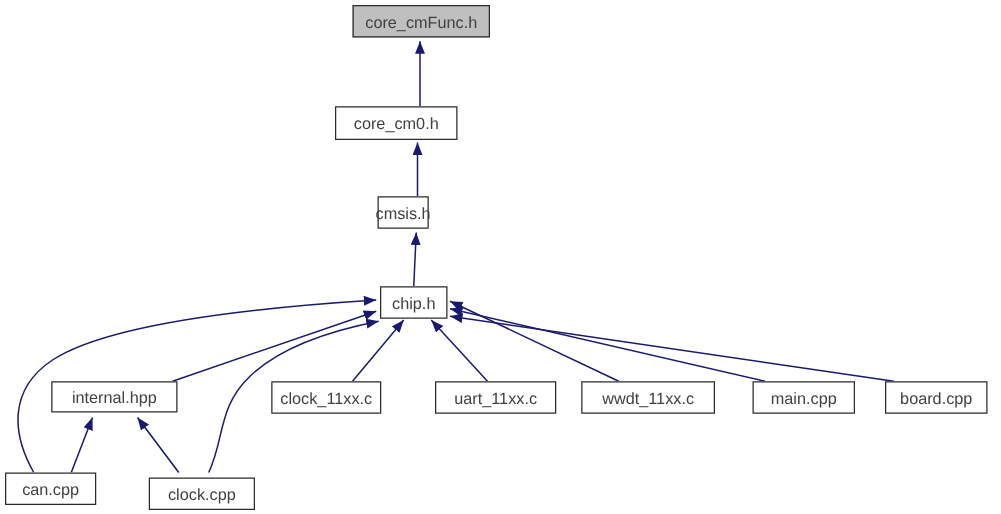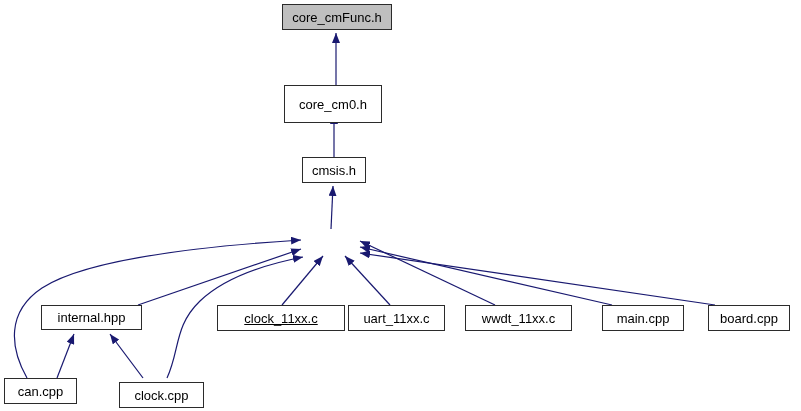--- a/index.html
+++ b/index.html
@@ -20,39 +20,39 @@
     left: 0;
     top: 0;
     width: 801px;
     height: 411px;
   }
   .node {
     position: absolute;
     box-sizing: border-box;
     background: #ffffff;
     border: 1.5px solid #2b2b2b;
-    color: #000000;
+    color: #404040;
     font-size: 13px;
     text-align: center;
     display: flex;
     align-items: center;
     justify-content: center;
     white-space: nowrap;
     cursor: pointer;
   }
   .node.hl {
     background: #bfbfbf;
   }
   
   #n-core-cmfunc-h { left: 282px; top: 4px;   width: 110px; height: 26px; }
-  #n-core-cm0-h    { left: 284px; top: 85px;  width: 98px;  height: 38px; }
-  #n-cmsis-h       { left: 302px; top: 157px; width: 64px;  height: 26px; }
+  #n-core-cm0-h    { left: 268px; top: 85px;  width: 98px;  height: 27px; }
+  #n-cmsis-h       { left: 302px; top: 157px; width: 41px;  height: 26px; }
   #n-chip-h        { left: 304px; top: 229px; width: 54px;  height: 26px; }
   #n-internal-hpp  { left: 41px;  top: 305px; width: 101px; height: 25px; }
-  #n-clock-11xx-c  { left: 217px; top: 305px; width: 128px; height: 26px; text-decoration: underline; }
+  #n-clock-11xx-c  { left: 217px; top: 305px; width: 88px; height: 26px; }
   #n-uart-11xx-c   { left: 348px; top: 305px; width: 97px;  height: 26px; }
   #n-wwdt-11xx-c   { left: 465px; top: 305px; width: 107px; height: 26px; }
   #n-main-cpp      { left: 602px; top: 305px; width: 82px;  height: 26px; }
   #n-board-cpp     { left: 708px; top: 305px; width: 82px;  height: 26px; }
   #n-can-cpp       { left: 4px;   top: 378px; width: 73px;  height: 26px; }
   #n-clock-cpp     { left: 119px; top: 382px; width: 85px;  height: 26px; }
   .edge {
     fill: none;
     stroke: #191970;
     stroke-width: 1.2;
@@ -80,20 +80,21 @@
     <path class="edge" d="M495,305 L360,241" marker-end="url(#arrow)"></path>
     <path class="edge" d="M612,305 L360,247" marker-end="url(#arrow)"></path>
     <path class="edge" d="M715,305 L360,253" marker-end="url(#arrow)"></path>
     <path class="edge" d="M57,378 L74,334" marker-end="url(#arrow)"></path>
     <path class="edge" d="M143,378 L110,334" marker-end="url(#arrow)"></path>
   </svg>
 
   <div class="node hl" id="n-core-cmfunc-h">core_cmFunc.h</div>
   <div class="node" id="n-core-cm0-h">core_cm0.h</div>
   <div class="node" id="n-cmsis-h">cmsis.h</div>
+  <div class="node" id="n-chip-h">chip.h</div>
   <div class="node" id="n-internal-hpp">internal.hpp</div>
   <div class="node" id="n-clock-11xx-c">clock_11xx.c</div>
   <div class="node" id="n-uart-11xx-c">uart_11xx.c</div>
   <div class="node" id="n-wwdt-11xx-c">wwdt_11xx.c</div>
   <div class="node" id="n-main-cpp">main.cpp</div>
   <div class="node" id="n-can-cpp">can.cpp</div>
   <div class="node" id="n-board-cpp">board.cpp</div>
   <div class="node" id="n-clock-cpp">clock.cpp</div>
 
 </div>

